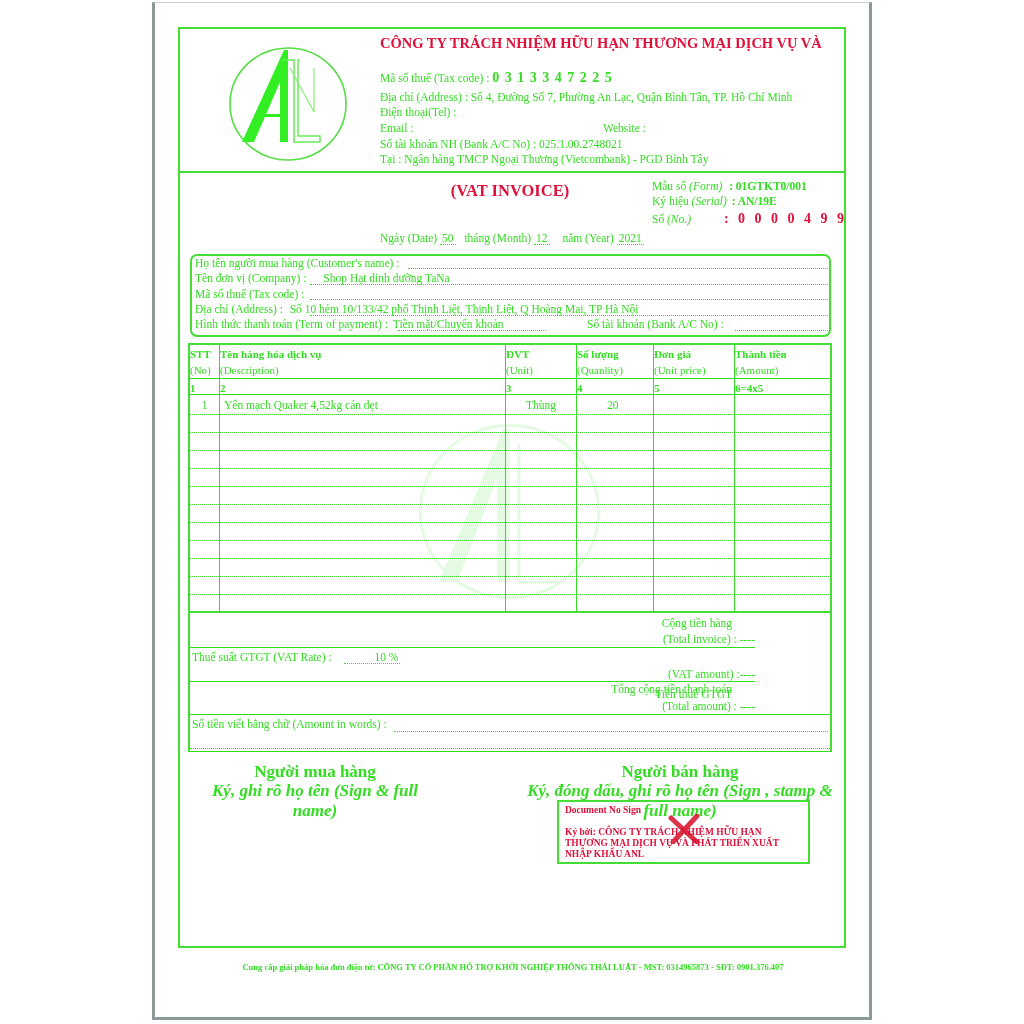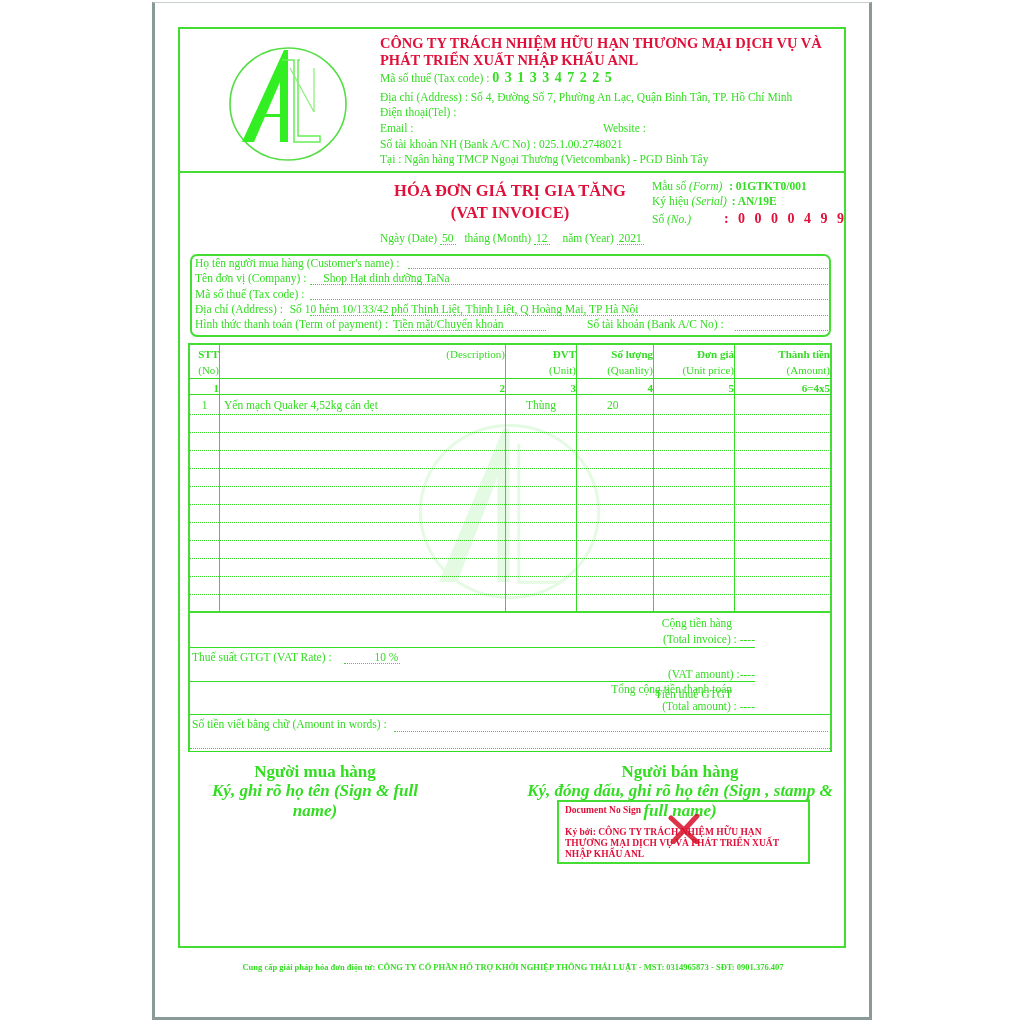--- a/index.html
+++ b/index.html
@@ -36,21 +36,21 @@
   
   .custbox { position: absolute; left: 190px; top: 254px; width: 641px; height: 83px; border: 2px solid #44dd33; border-radius: 7px; }
   .crow { position: absolute; left: 195px; font-size: 11.5px; }
   .dotline { position: absolute; height: 0; border-bottom: 1.5px dotted #33dd22; }
 
   
   .tbl { position: absolute; left: 188px; top: 343px; width: 644px; height: 270px; border: 2px solid #44dd33; }
   .vline { position: absolute; width: 0; border-left: 1.5px solid #33dd22; }
   .hsolid { position: absolute; height: 0; border-top: 1.5px solid #33dd22; }
   .hdot { position: absolute; height: 0; border-top: 1.5px dotted #33dd22; }
-  .th { position: absolute; text-align: right; font-size: 11px; line-height: 16px; }
+  .th { position: absolute; text-align: left; font-size: 11px; line-height: 16px; }
   .th .b { display: block; }
   .cell { position: absolute; font-size: 11.5px; }
 
   .watermark { position: absolute; left: 408px; top: 415px; width: 200px; height: 190px; opacity: 0.12; }
 
   .totals { position: absolute; left: 188px; top: 613px; width: 644px; height: 138px; border-left: 2px solid #44dd33; border-right: 2px solid #44dd33; }
   .tlab { position: absolute; font-size: 11.5px; text-align: right; }
 
   .sig { position: absolute; font-size: 17px; text-align: center; }
   .stamp { position: absolute; left: 557px; top: 800px; width: 253px; height: 64px; border: 2px solid #44dd33; }
@@ -66,21 +66,20 @@
 <svg class="logo" viewBox="0 0 130 122">
   <ellipse cx="66" cy="62" rx="58" ry="56" fill="none" stroke="#55dd44" stroke-width="1.6"></ellipse>
   <path d="M20 100 L62 8 L66 8 L66 100 L58 100 L58 40 L32 100 Z" fill="#33ee22"></path>
   <rect x="38" y="72" width="26" height="3" fill="#33ee22"></rect>
   <path d="M60 18 L72 18 L72 100 L98 100 L98 94 L76 94 L76 18 L78 18" fill="none" stroke="#66ee55" stroke-width="1.5"></path>
   <path d="M68 26 L92 70 M92 26 L92 70" fill="none" stroke="#88ee77" stroke-width="1.2"></path>
 </svg>
 
 <div class="abs company">
   <div>CÔNG TY TRÁCH NHIỆM HỮU HẠN THƯƠNG MẠI DỊCH VỤ VÀ</div>
-  <div>PHÁT TRIỂN XUẤT NHẬP KHẨU ANL</div>
 </div>
 <div class="abs g t12" style="left:380px;top:70px;">
   <span>Mã số thuế (Tax code) :</span>
   <span class="b" style="font-size:14px;letter-spacing:1px;">0 3 1 3 3 4 7 2 2 5</span>
 </div>
 <div class="abs g t12" style="left:380px;top:91px;">
   <span>Địa chỉ (Address) :</span>
   <span>Số 4, Đường Số 7, Phường An Lạc, Quận Bình Tân, TP. Hồ Chí Minh</span>
 </div>
 <div class="abs g t12" style="left:380px;top:106px;">Điện thoại(Tel) :</div>
@@ -91,21 +90,20 @@
   <span>025.1.00.2748021</span>
 </div>
 <div class="abs g t12" style="left:380px;top:153px;">
   <span>Tại :</span>
   <span>Ngân hàng TMCP Ngoại Thương (Vietcombank) - PGD Bình Tây</span>
 </div>
 
 <div class="hline" style="top:171px;"></div>
 
 <div class="abs title">
-  <div>HÓA ĐƠN GIÁ TRỊ GIA TĂNG</div>
   <div>(VAT INVOICE)</div>
 </div>
 <div class="abs g meta" style="top:180px;">
   <span>Mẫu số</span>
   <span class="i">(Form)</span>
   <span class="v" style="margin-left:4px;">: 01GTKT0/001</span>
 </div>
 <div class="abs g meta" style="top:195px;">
   <span>Ký hiệu</span>
   <span class="i">(Serial)</span>
@@ -187,20 +185,21 @@
     <div class="hdot" style="left:189px;top:558px;width:642px;"></div>
     <div class="hdot" style="left:189px;top:576px;width:642px;"></div>
     <div class="hdot" style="left:189px;top:594px;width:642px;"></div>
   </div>
 
 <div class="th g" style="left:190px;top:346px;width:29px;">
   <span class="b">STT</span>
   <span>(No)</span>
 </div>
 <div class="th g" style="left:220px;top:346px;width:285px;">
+  <span class="b">Tên hàng hóa dịch vụ</span>
   <span>(Description)</span>
 </div>
 <div class="th g" style="left:506px;top:346px;width:70px;">
   <span class="b">ĐVT</span>
   <span>(Unit)</span>
 </div>
 <div class="th g" style="left:577px;top:346px;width:76px;">
   <span class="b">Số lượng</span>
   <span>(Quanlity)</span>
 </div>

